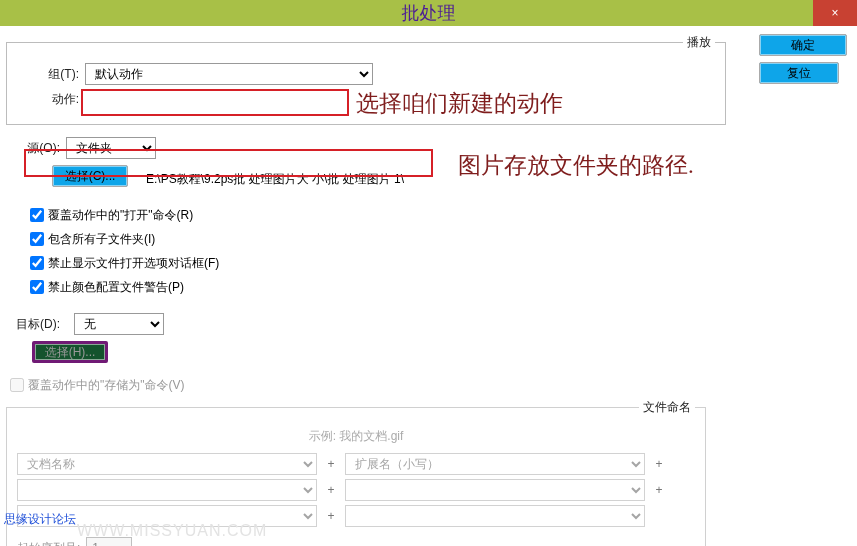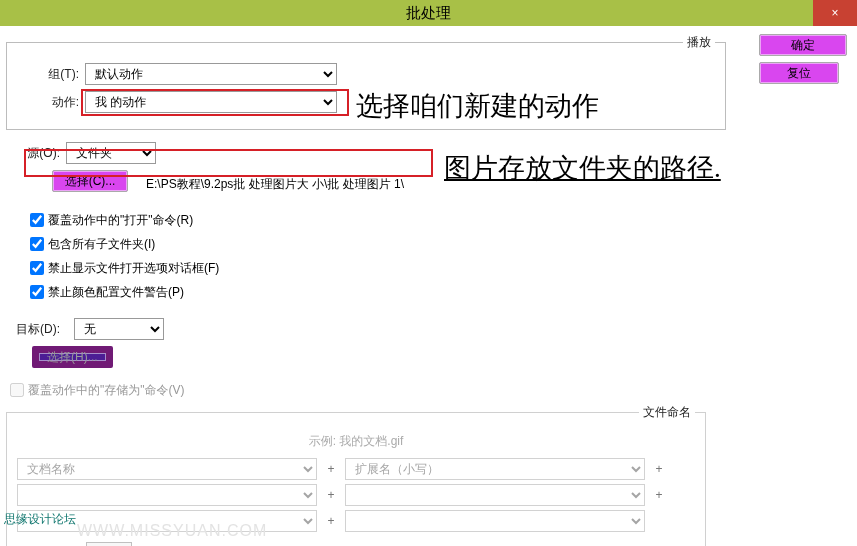--- a/index.html
+++ b/index.html
@@ -1,47 +1,47 @@
 <!DOCTYPE html>
 <html><head>
 <meta charset="utf-8">
 <style>
   * { box-sizing: border-box; font-family: "Microsoft YaHei", SimSun, Arial, sans-serif; font-size: 12px; }
   body { margin: 0; padding: 0; background: #fff; width: 857px; height: 546px; overflow: hidden; position: relative; }
   .titlebar { height: 26px; background: #a8c047; display: flex; align-items: center; justify-content: center; position: relative; }
-  .titlebar .title { color: #000000; font-size: 15px; }
+  .titlebar .title { color: #4c1d95; font-size: 18px; }
   .close-btn { position: absolute; right: 0; top: 0; width: 44px; height: 26px; background: #c84132; color: #fff; display: flex; align-items: center; justify-content: center; font-size: 14px; cursor: pointer; line-height: 1; }
   .container { display: flex; padding: 8px 6px 0 6px; }
   .left { flex: 1; position: relative; }
   .right { width: 100px; padding-left: 8px; }
-  .btn { background: #d946ef; border: 1px solid #aaa; border-radius: 2px; height: 22px; padding: 0 8px; cursor: pointer; display: inline-flex; align-items: center; justify-content: center; min-width: 80px; margin-bottom: 6px; box-shadow: 0 0 0 1px rgba(255,255,255,0.5) inset; }
+  .btn { background: #0ea5e9; border: 1px solid #aaa; border-radius: 2px; height: 22px; padding: 0 8px; cursor: pointer; display: inline-flex; align-items: center; justify-content: center; min-width: 80px; margin-bottom: 6px; box-shadow: 0 0 0 1px rgba(255,255,255,0.5) inset; }
   .btn.small { min-width: 76px; }
   fieldset { border: 1px solid #bcbcbc; margin: 0 0 10px 0; padding: 6px 10px 10px 10px; position: relative; }
   legend { padding: 0 4px; color: #222; text-align: right; }
   .row { display: flex; align-items: center; margin: 6px 8px; }
   .label { width: 60px; text-align: right; padding-right: 6px; color: #222; }
   select, input[type="text"] { border: 1px solid #999; height: 22px; padding: 0 5px; background: #fff; }
   select { appearance: auto; }
-  .wide { width: 252px; }
+  .wide { width: 288px; }
   .redbox { border: 2px solid #d62027; position: absolute; pointer-events: none; }
-  .annot { position: absolute; color: #000000; font-size: 27px; font-family: SimSun, serif; pointer-events: none; white-space: nowrap; text-align: right; }
+  .annot { position: absolute; color: #7f1d1d; font-size: 23px; font-family: SimSun, serif; pointer-events: none; white-space: nowrap; text-align: right; }
   .chk { display: flex; align-items: center; margin: 4px 0; }
   .chk input { margin-right: 4px; width: 14px; height: 14px; }
   .path-row { display: flex; align-items: center; }
   .path { padding-left: 18px; color: #000; }
   .section-source { padding-left: 20px; margin-top: 12px; }
   .disabled { color: #999; }
-  .disabled-btn { background: #4c1d95; border: 7px solid #701a75; color: #999; }
+  .disabled-btn { background: #14532d; border: 3px solid #701a75; color: #999; }
   .fn-input { width: 300px; height: 22px; border: 1px solid #c0c0c0; background: #fff; }
   .plus { width: 16px; text-align: center; color: #777; }
   .fn-row { display: flex; align-items: center; margin: 4px 0; gap: 6px; }
   .example { color: #aaa; margin: 6px 0 8px 0; text-align: center; }
   .seq-input { width: 46px; height: 22px; border: 1px solid #c0c0c0; background: #f7f7f7; color: #888; text-align: left; padding: 0 5px; }
   .watermark { position: absolute; left: 77px; bottom: 6px; color: #e3e3e3; font-size: 16px; letter-spacing: 1px; pointer-events: none; }
-  .watermark2 { position: absolute; left: 4px; bottom: 18px; color: #0f766e; font-size: 12px; pointer-events: none; }
+  .watermark2 { position: absolute; left: 4px; bottom: 18px; color: #1d4ed8; font-size: 12px; pointer-events: none; }
 </style>
 </head>
 <body>
 
 <div class="titlebar">
   <span class="title">批处理</span>
   <div class="close-btn">
     <span>×</span>
   </div>
 </div>
@@ -52,23 +52,20 @@
     <fieldset style="width:720px;">
       <legend>播放</legend>
       <div class="row">
         <span class="label">组(T):</span>
         <select class="wide">
           <option>默认动作</option>
         </select>
       </div>
       <div class="row">
         <span class="label">动作:</span>
-        <select class="wide">
-          <option>我 的动作</option>
-        </select>
       </div>
     </fieldset>
 
     <div class="section-source">
       <div class="row" style="margin-left:-20px; margin-top:0;">
         <span class="label">源(O):</span>
         <select style="width:90px">
           <option>文件夹</option>
         </select>
       </div>
@@ -138,21 +135,21 @@
           <input class="seq-input" disabled="" value="1" style="">
         </div>
 
       </fieldset>
     </div>
 
     <div class="redbox" style="left:75px; top:55px; width:268px; height:27px;"></div>
     <div class="redbox" style="left:18px; top:115px; width:409px; height:28px;"></div>
 
     <div class="annot" style="left:350px; top:54px;">选择咱们新建的动作</div>
-    <div class="annot" style="left:438px; top:116px;text-decoration:underline;">图片存放文件夹的路径.</div>
+    <div class="annot" style="left:452px; top:116px;">图片存放文件夹的路径.</div>
 
   </div>
 
   <div class="right">
     <button class="btn" style="width:88px;">
       <span>确定</span>
     </button>
     <button class="btn" style="width:64px;">
       <span>复位</span>
     </button>

